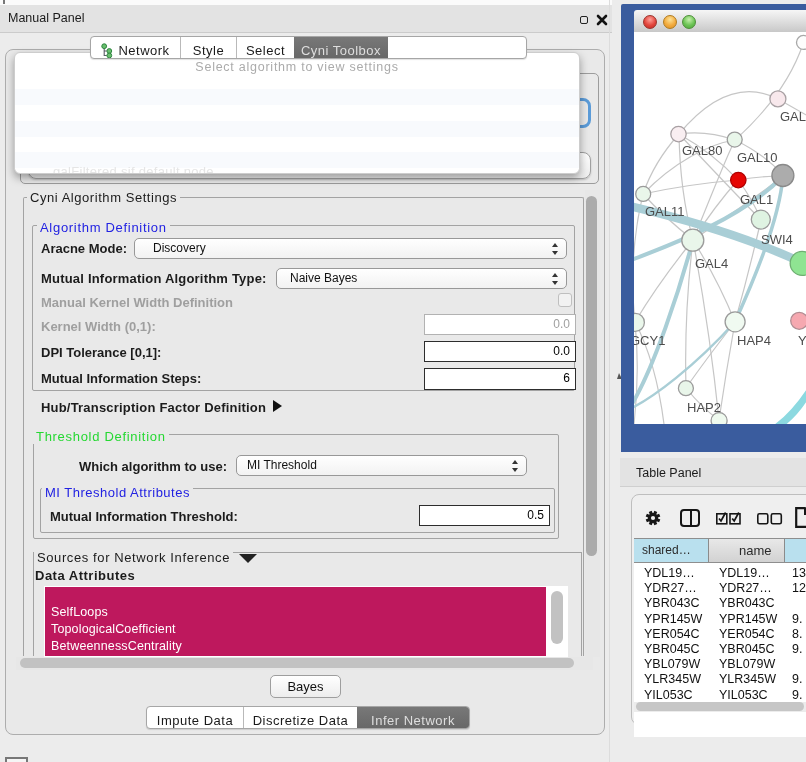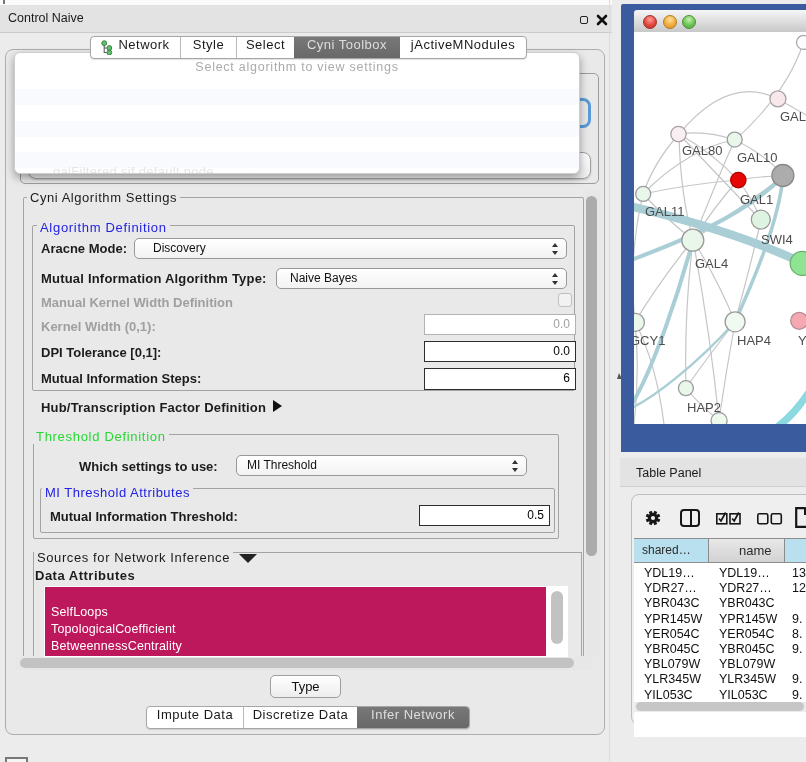--- a/index.html
+++ b/index.html
@@ -8,51 +8,50 @@
 .b{font-weight:bold}
 .lbl{font-size:13px;font-weight:bold;color:#1c1c1c;white-space:nowrap}
 .dis{color:#9f9f9f}
 .grp{position:absolute;border:1px solid #a3a3a3;border-radius:2px}
 .gt{position:absolute;background:#e9e9e9;padding:0 3px;font-size:13px;white-space:nowrap}
 .combo{position:absolute;border:1px solid #989898;border-radius:5px;background:linear-gradient(#ffffff,#f2f2f2);font-size:12px;color:#111;line-height:19px}
 .combo .tx{padding-left:18px}.combo .tx2{padding-left:13px}.combo .tx3{padding-left:10px}
 .chev{position:absolute;right:7px;top:3px;width:8px;height:14px}
 .fld{position:absolute;background:#fff;font-size:12px;text-align:right;line-height:19px;padding-right:5px}
 .seg{position:absolute;display:flex;background:#fff;border:1px solid #a6a6a6;border-radius:4px;font-size:13px;letter-spacing:0.5px;color:#1a1a1a;overflow:hidden;box-shadow:0 1px 1px rgba(0,0,0,0.12)}
-.seg div{display:flex;align-items:flex-start;justify-content:center;white-space:nowrap}
+.seg div{display:flex;align-items:flex-end;justify-content:center;white-space:nowrap}
 .seg .sep{width:1px;background:#b9b9b9;flex:none}
 .seg .on{background:linear-gradient(#787878,#686868);color:#dedede}
 </style>
 </head>
 <body>
 
 <div class="abs" style="left:0;top:0;width:612px;height:5px;background:#fbfbfb"></div>
 <div class="abs" style="left:3px;top:0;width:2px;height:4px;background:#777"></div>
 <div class="abs" style="left:0;top:5px;width:612px;height:27px;background:#e3e3e3;border-bottom:1px solid #cbcbcb"></div>
-<div class="abs" style="left:8px;top:11px;font-size:12.5px;color:#1a1a1a">Control Naive</div>
+<div class="abs" style="left:8px;top:11px;font-size:12.5px;color:#1a1a1a">Manual Panel</div>
 <div class="abs" style="left:580px;top:16px;width:6px;height:6px;border:1.5px solid #222;border-radius:2px"></div>
 <svg class="abs" style="left:596px;top:14px" width="12" height="12" viewBox="0 0 12 12">
     <path d="M2 2 L10 10 M10 2 L2 10" stroke="#111" stroke-width="2.6" stroke-linecap="round"></path>
   </svg>
 
 <div class="abs" style="left:5px;top:49px;width:598px;height:684px;background:#e9e9e9;border:1px solid #adadad;border-radius:8px"></div>
 
 <div class="seg" style="left:90px;top:36px;width:435px;height:21px;z-index:6">
  <div style="width:89px"><svg width="13" height="15" viewBox="0 0 13 15" style="margin-right:4px;margin-top:3px">
         <path d="M3.2 4.5 V12.5 H5.8 M3.2 8 H5.8" stroke="#5c5c68" stroke-width="1.1" fill="none"></path>
         <circle cx="3.2" cy="3.2" r="2.4" fill="#6abf6e" stroke="#2e8540" stroke-width="1"></circle>
         <circle cx="8.3" cy="8" r="2.4" fill="#6abf6e" stroke="#2e8540" stroke-width="1"></circle>
         <circle cx="8.3" cy="12.5" r="2.4" fill="#6abf6e" stroke="#2e8540" stroke-width="1"></circle>
       </svg>Network</div>
  <div class="sep"></div>
  <div style="width:55px">Style</div>
  <div class="sep"></div>
  <div style="width:57px">Select</div>
- <div class="on" style="width:106px">Cyni Toolbox</div>
- <div style="flex:1">jActiveMNodules</div>
+ <div class="on" style="width:94px">Cyni Toolbox</div>
 </div>
 
 <div class="abs" style="left:20px;top:73px;width:577px;height:109px;border:1px solid #9c9c9c;border-radius:5px;background:#e9e9e9"></div>
 <div class="abs" style="left:545px;top:98px;width:40px;height:24px;border:3px solid #5b9bd8;border-radius:8px"></div>
 <div class="abs" style="left:28px;top:152px;width:561px;height:25px;border:1px solid #a0a0a0;border-radius:8px;background:linear-gradient(#fdfdfd,#ededed);box-shadow:0 1px 2px rgba(0,0,0,0.2)"></div>
 
 <div class="abs" style="left:23px;top:197px;width:559px;height:458px;border:1px solid #a3a3a3;border-bottom:none;border-radius:2px 2px 0 0"></div>
 <div class="gt" style="left:27px;top:190px;color:#1c1c1c;letter-spacing:0.55px">Cyni Algorithm Settings</div>
 
 <div class="grp" style="left:32px;top:225px;width:541px;height:164px"></div>
@@ -85,21 +84,21 @@
 
 <div class="lbl abs" style="left:41px;top:371px">Mutual Information Steps:</div>
 <div class="fld" style="left:424px;top:368px;width:145px;height:20px;border:1px solid #2d2d2d;color:#000">6</div>
 
 <div class="lbl abs" style="left:41px;top:400px;letter-spacing:0.2px">Hub/Transcription Factor Definition</div>
 <div class="abs" style="left:273px;top:400px;width:0;height:0;border-left:9px solid #111;border-top:6px solid transparent;border-bottom:6px solid transparent"></div>
 
 <div class="grp" style="left:33px;top:434px;width:524px;height:103px"></div>
 <div class="gt" style="left:33px;top:429px;color:#25d832;letter-spacing:0.7px">Threshold Definition</div>
 
-<div class="lbl abs" style="left:79px;top:459px">Which settings to use:</div>
+<div class="lbl abs" style="left:79px;top:459px">Which algorithm to use:</div>
 <div class="combo" style="left:236px;top:455px;width:289px;height:19px">
     <div class="tx tx3">MI Threshold</div>
 <svg class="chev" viewBox="0 0 8 14">
       <path d="M4 1 L7 5 L1 5 Z M4 13 L7 9 L1 9 Z" fill="#333"></path>
     </svg>
   </div>
 
 <div class="grp" style="left:40px;top:488px;width:513px;height:43px"></div>
 <div class="gt" style="left:42px;top:485px;color:#2222e2;letter-spacing:0.5px">MI Threshold Attributes</div>
 <div class="lbl abs" style="left:50px;top:509px">Mutual Information Threshold:</div>
@@ -118,21 +117,21 @@
 <div class="abs" style="left:586px;top:196px;width:11px;height:360px;background:#ababab;border-radius:6px"></div>
 <div class="abs" style="left:16px;top:657px;width:577px;height:13px;background:#e7e7e7"></div>
 <div class="abs" style="left:20px;top:658px;width:554px;height:10px;background:#c2c2c2;border-radius:5px"></div>
 
 <div class="abs" style="left:14px;top:52px;width:564px;height:120px;background:#fff;border:1px solid #cdcdcd;border-radius:6px;box-shadow:0 4px 9px rgba(0,0,0,0.35);z-index:5;overflow:hidden">
 <div style="position:absolute;left:0;top:20px;width:100%;height:96px;background:repeating-linear-gradient(180deg,#ffffff 0px,#ffffff 15.9px,#f8fafd 15.9px,#f8fafd 31.8px)"></div>
     <div style="position:absolute;left:0;top:6px;width:100%;text-align:center;font-size:12.5px;color:#ababab;letter-spacing:0.75px;line-height:16px">Select algorithm to view settings</div>
 <div style="position:absolute;left:38px;top:111px;font-size:13px;color:#e5e5e5;letter-spacing:0.3px">galFiltered.sif default node</div>
 </div>
 
-<div class="abs" style="left:270px;top:675px;width:69px;height:21px;background:linear-gradient(#ffffff,#ededed);border:1px solid #9e9e9e;border-radius:5px;text-align:center;font-size:13px;line-height:21px;color:#111">Type</div>
+<div class="abs" style="left:270px;top:675px;width:69px;height:21px;background:linear-gradient(#ffffff,#ededed);border:1px solid #9e9e9e;border-radius:5px;text-align:center;font-size:13px;line-height:21px;color:#111">Bayes</div>
 <div class="seg" style="left:146px;top:706px;width:322px;height:21px">
  <div style="width:96px">Impute Data</div>
  <div class="sep"></div>
  <div style="width:113px">Discretize Data</div>
  <div class="on" style="flex:1">Infer Network</div>
 </div>
 <div class="abs" style="left:5px;top:757px;width:19px;height:10px;border:2px solid #777;background:#f5f5f5"></div>
 <div class="abs" style="left:609px;top:0;width:1px;height:762px;background:#dcdcdc"></div>
 <div class="abs" style="left:617px;top:373px;width:0;height:0;border-bottom:6px solid #555;border-left:2px solid transparent;border-right:3px solid transparent"></div>
 

